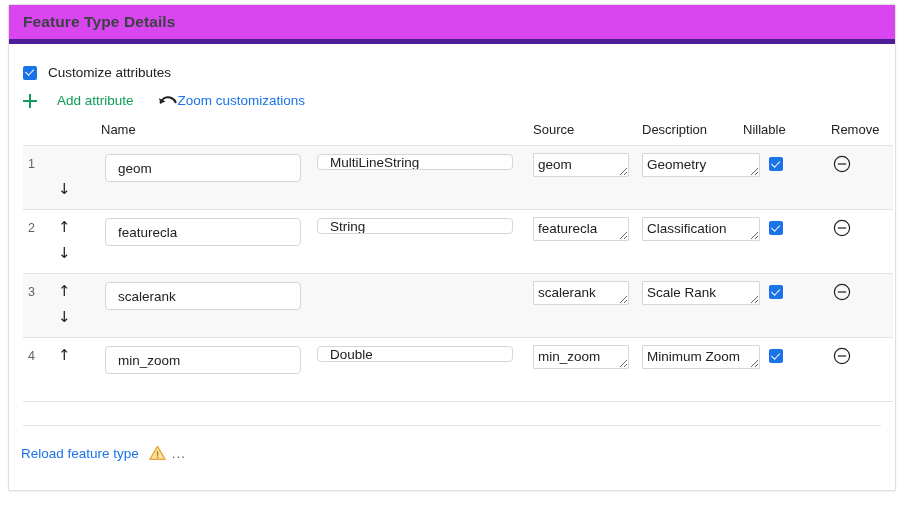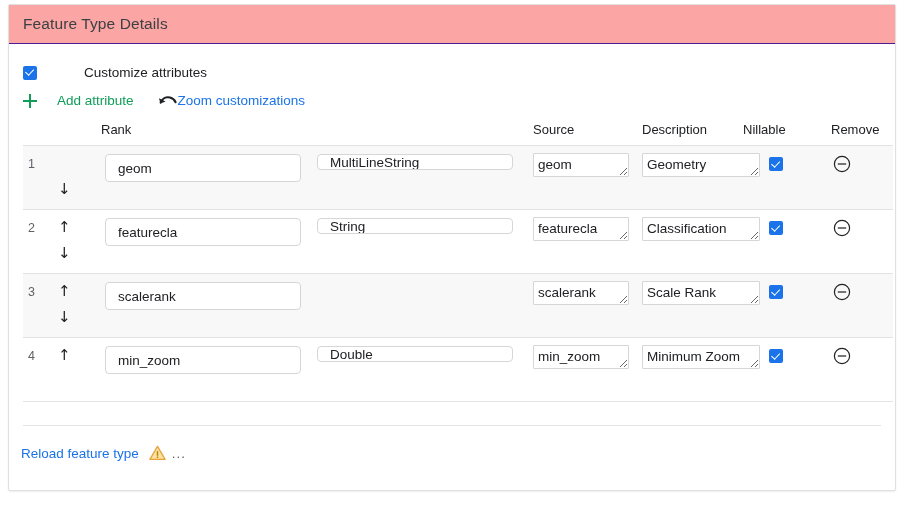--- a/index.html
+++ b/index.html
@@ -23,44 +23,44 @@
     height: 487px;
     background: #ffffff;
     border: 1px solid #e0e0e0;
     border-radius: 2px;
     box-sizing: border-box;
     box-shadow: 0 1px 2px rgba(0,0,0,0.07);
   }
 
   .card-header {
     height: 39px;
-    background: #fca5a5;
-    border-bottom: 1px solid #4c1d95;
+    background: #d946ef;
+    border-bottom: 5px solid #4c1d95;
     display: flex;
     align-items: center;
     padding-left: 14px;
     box-sizing: border-box;
+    font-weight: bold;
   }
   .card-title {
     font-size: 15.5px;
     color: #3c4043;
     letter-spacing: 0.1px;
   }
 
   .card-body {
     padding: 0;
     position: relative;
   }
 
   
   .customize-row {
     display: flex;
     align-items: center;
     padding: 21px 0 0 14px;
-    gap: 36px;
   }
   .cbx {
     width: 14px;
     height: 14px;
     border-radius: 2px;
     background: #1a73e8;
     display: inline-block;
     position: relative;
     flex: none;
     cursor: pointer;
@@ -302,21 +302,21 @@
             <path d="M1.0,4.2 L2.4,9.6 L7.6,7.6 Z" fill="#202124"></path>
           </svg>
         </span>
         <span>Zoom customizations</span>
       </span>
     </div>
 
     <div class="attr-table">
 
       <div class="thead">
-        <span class="col-name">Rank</span>
+        <span class="col-name">Name</span>
         <span class="col-type">Type</span>
         <span class="col-src">Source</span>
         <span class="col-desc">Description</span>
         <span class="col-nil">Nillable</span>
         <span class="col-rem">Remove</span>
       </div>
 
       <div class="rows" id="rows-container">
           <div class="row odd">
             <span class="rownum">1</span>

